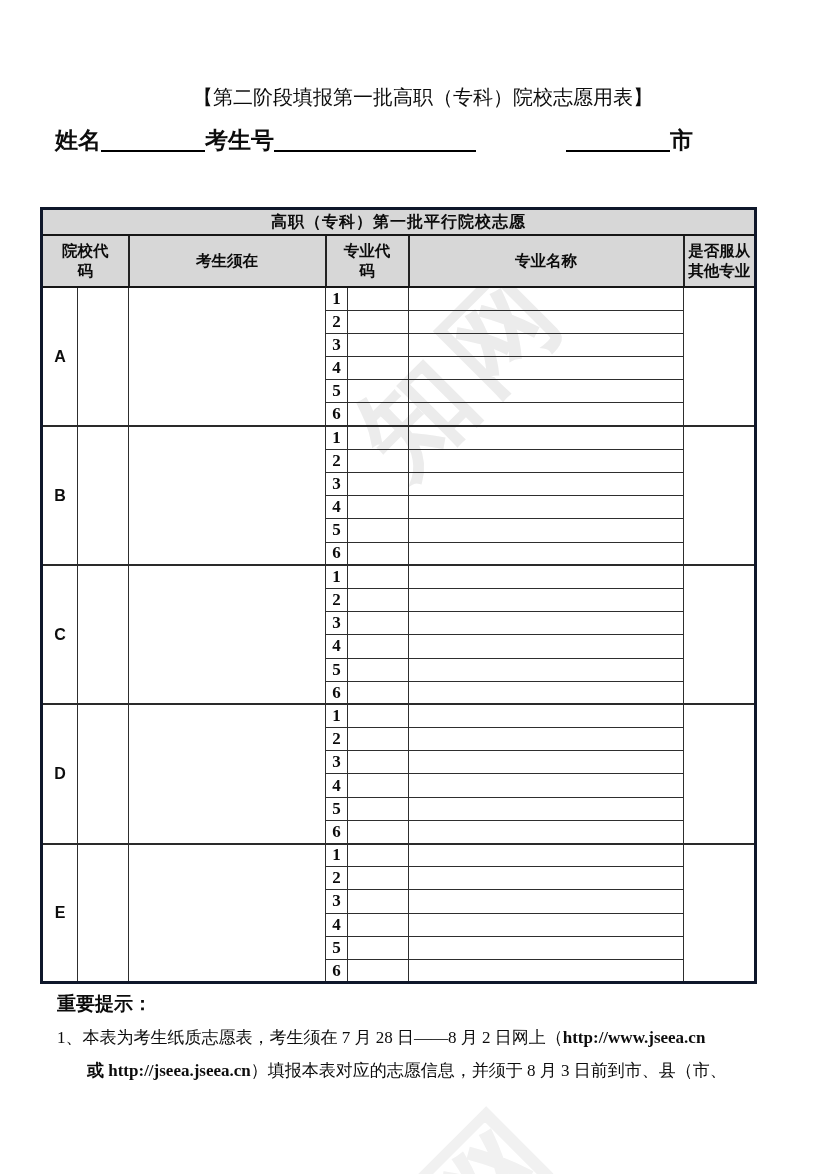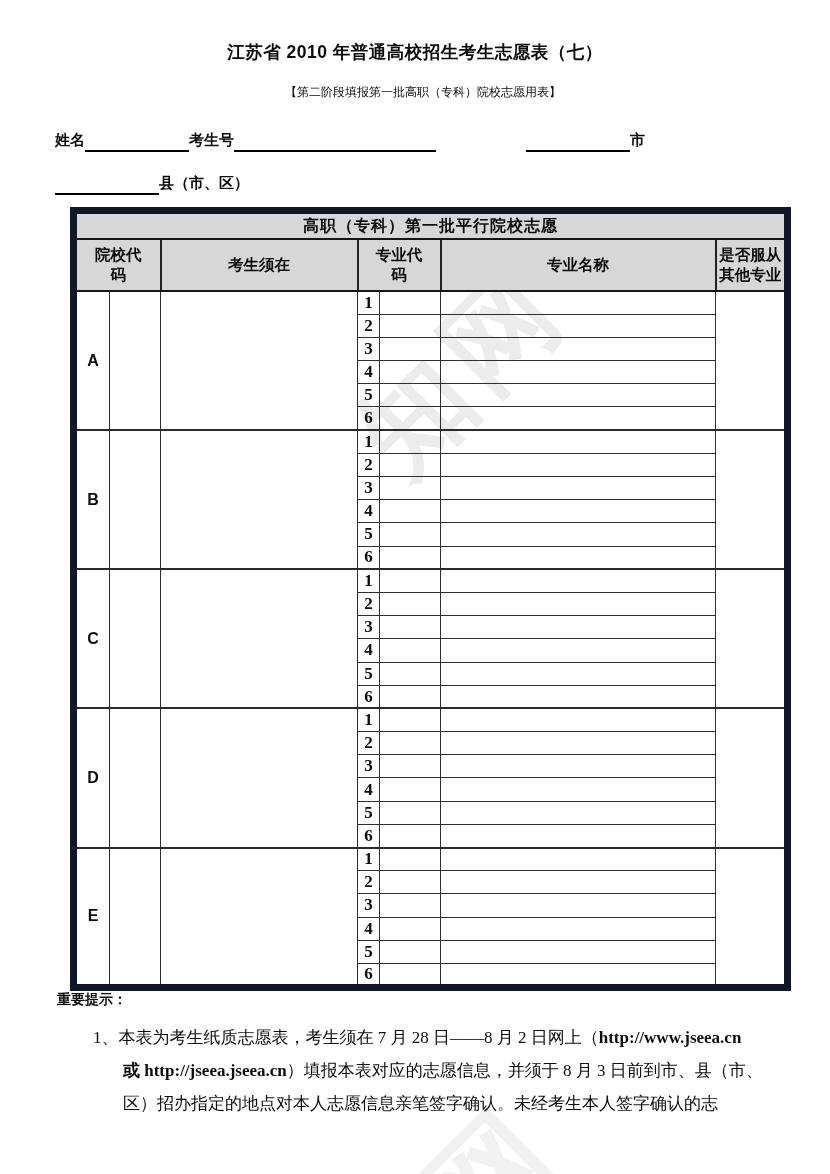--- a/index.html
+++ b/index.html
@@ -15,37 +15,37 @@
   }
   .wm-main  { left:343px; top:317px; font-size:108px; letter-spacing:10px; color:#ececec; }
   .wm-bottom{ left:430px; top:1118px; font-size:118px; color:#f1f1f1; }
   
   .title {
     position:absolute; z-index:1; left:0; right:0; top:40px; text-align:center;
     font-size:17.5px; font-weight:bold; letter-spacing:0.5px;
   }
   .subtitle {
     position:absolute; z-index:1; left:16px; right:0; top:84px; text-align:center;
-    font-size:12px; font-weight:normal; font-family:"Liberation Serif", serif;
-  }
-  
-  .formline { position:absolute; z-index:1; left:55px; display:flex; align-items:flex-end; font-size:15px; font-weight:bold; }
+    font-size:20px; font-weight:normal; font-family:"Liberation Serif", serif;
+  }
+  
+  .formline { position:absolute; z-index:1; left:55px; display:flex; align-items:flex-end; font-size:23px; font-weight:bold; }
   .fl1 { top:128px; }
   .fl2 { top:171px; }
   .flabel { line-height:24px; }
   .uline { display:inline-block; height:22px; border-bottom:2.5px solid #000; }
   .u-name   { width:104px; }
   .u-cand   { width:202px; }
   .u-city   { width:104px; margin-left:90px; }
   .u-county { width:104px; }
   
   table.vol {
-    position:absolute; z-index:1; left:70px; top:207px; width:714px;
+    position:absolute; z-index:1; left:40px; top:207px; width:714px;
     border-collapse:collapse; table-layout:fixed;
-    border:7px solid #0f172a; background:transparent;
+    border:3px solid #0f172a; background:transparent;
   }
   table.vol td, table.vol th {
     border:1.4px solid #2e2e2e; padding:0; overflow:hidden;
     background:transparent; vertical-align:middle; text-align:center;
   }
   tr.band td {
     height:24px; background:#d7d7d7; font-size:16px; font-weight:bold;
     border-bottom:2px solid #161616; letter-spacing:1px;
   }
   tr.heads th {
@@ -58,55 +58,50 @@
   td.c-letter { font-size:16px; font-weight:bold; border-right:2px solid #222; }
   td.c-code   { border-right:2px solid #222; }
   td.c-name   { border-right:2px solid #222; }
   td.c-num    { font-family:"Liberation Serif", serif; font-weight:bold; font-size:17px; }
   td.c-mcode  { border-right:2px solid #222; border-left:1.4px solid #2e2e2e; }
   td.c-mname  { border-right:2px solid #222; }
   td.c-obey   { }
   
   .notice-heading {
     position:absolute; z-index:1; left:57px; top:991px;
-    font-size:14px; font-weight:bold;
+    font-size:19px; font-weight:bold;
   }
   .notice-body {
     position:absolute; z-index:1; left:57px; top:1021px; width:720px;
     font-family:"Liberation Serif", serif; font-size:17px; line-height:33px;
     text-align:justify;
   }
-  .notice-line { padding-left:30px;margin-left:36px; }
+  .notice-line { padding-left:30px; }
   .notice-line.first { padding-left:0; }
   .notice-body .b { font-weight:bold; }
 </style>
 </head>
 <body>
 
 <div class="page">
 
   <div class="wm wm-main">知网</div>
   <div class="wm wm-bottom">网</div>
 
-  <div class="title">江苏省 2010 年普通高校招生考生志愿表（七）</div>
   <div class="subtitle">【第二阶段填报第一批高职（专科）院校志愿用表】</div>
 
   <div class="formline fl1">
     <span class="flabel">姓名</span>
     <span class="uline u-name"></span>
     <span class="flabel">考生号</span>
     <span class="uline u-cand"></span>
     <span class="uline u-city"></span>
     <span class="flabel">市</span>
   </div>
 
-  <div class="formline fl2">
-    <span class="uline u-county"></span>
-    <span class="flabel">县（市、区）</span>
-  </div>
 
   <table class="vol">
     <colgroup>
       <col style="width:36px">
         <col style="width:51px">
         <col style="width:197px">
       <col style="width:22px">
         <col style="width:61px">
         <col style="width:275px">
       <col style="width:72px">
@@ -295,16 +290,15 @@
           <td class="c-mcode"></td>
           <td class="c-mname"></td>
         </tr>
       </tbody>
   </table>
 
   <div class="notice-heading">重要提示：</div>
   <div class="notice-body" id="notice-body">
       <div class="notice-line first"><span>1、本表为考生纸质志愿表，考生须在 7 月 28 日——8 月 2 日网上（</span><span class="b">http://www.jseea.cn</span></div>
       <div class="notice-line"><span class="b">或 </span><span class="b">http://jseea.jseea.cn</span><span>）填报本表对应的志愿信息，并须于 8 月 3 日前到市、县（市、</span></div>
-      <div class="notice-line"><span>区）招办指定的地点对本人志愿信息亲笔签字确认。未经考生本人签字确认的志</span></div>
     </div>
 
 </div>
 
 </body></html>

